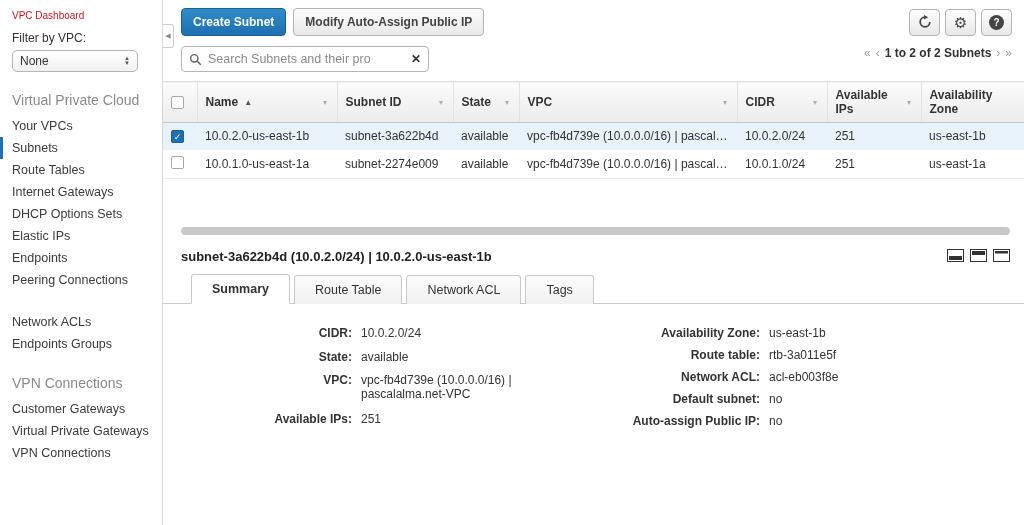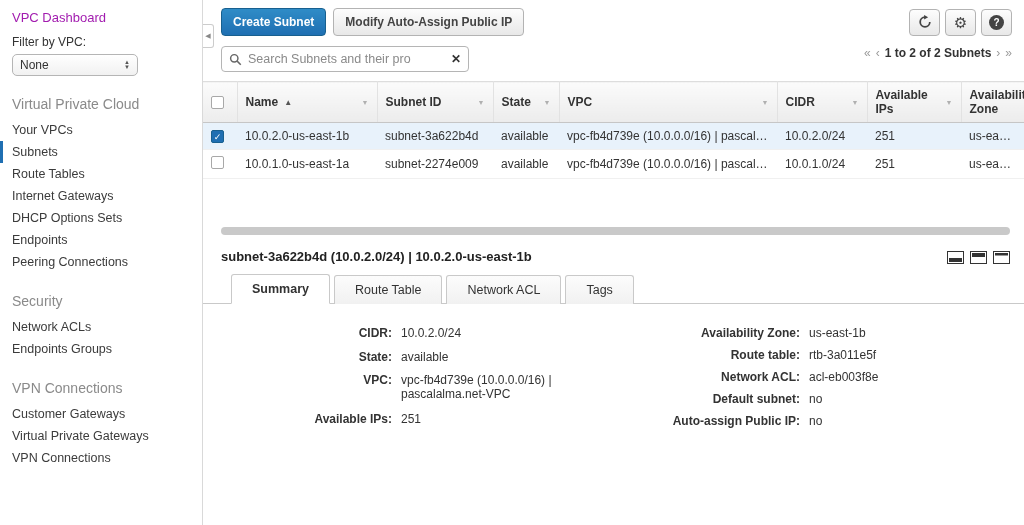--- a/index.html
+++ b/index.html
@@ -6,36 +6,36 @@
   html,body { margin:0; padding:0; }
   body {
     width:1024px; height:525px; overflow:hidden;
     font-family:"Liberation Sans", sans-serif;
     font-size:13px; color:#333; background:#fff;
   }
   .app { display:flex; height:100%; }
 
   
   .sidebar { flex:0 0 162px; width:162px; padding-top:8px; }
-  .sidebar-title { font-size:13px; color:#a21caf; padding:2px 0 10px 12px; }
+  .sidebar-title { font-size:10px; color:#b91c1c; padding:2px 0 10px 12px; }
   .filter-label { font-size:12px; padding:0 0 5px 12px; }
   .vpc-select {
     margin-left:12px; width:126px; font-size:12px; color:#333;
     border:1px solid #b5b5b5; border-radius:5px; padding:3px 7px;
     display:flex; justify-content:space-between; align-items:center;
     background:linear-gradient(#fff,#f1f1f1); cursor:pointer;
   }
   .dd-arrows { display:flex; flex-direction:column; font-size:6px; line-height:5px; color:#555; }
   .side-section { margin-top:20px; }
   .side-section-title { color:#8a8a8a; font-size:14px; padding:0 0 7px 12px; }
   .side-item { font-size:12.5px; color:#3b3b3b; padding:4px 0 4px 12px; cursor:pointer; }
   .side-item.selected { border-left:3px solid var(--primary,#2372ae); padding-left:9px; }
 
   
-  .main { flex:1; border-left:1px solid #d9d9d9; position:relative;margin-left:40px; }
+  .main { flex:1; border-left:1px solid #d9d9d9; position:relative; }
   .collapse-tab {
     position:absolute; left:0; top:24px; width:11px; height:24px;
     border:1px solid #ccc; border-left:none; border-radius:0 3px 3px 0;
     display:flex; align-items:center; justify-content:center;
     font-size:7px; color:#888; background:#fff; cursor:pointer;
   }
 
   .toolbar { display:flex; align-items:center; gap:7px; padding:8px 12px 8px 18px; }
   .btn {
     font-size:12px; font-weight:bold; color:#444; cursor:pointer;
@@ -93,21 +93,21 @@
     background:#fff; display:inline-block; cursor:pointer;
     font-size:9px; line-height:12px; text-align:center; color:#fff;
   }
   .cb.checked { background:var(--primary,#1f6fb2); border-color:#18608f; }
   .state-available { color:var(--state-green,#2d862d); }
 
   
   .splitter { height:8px; background:#c9c9c9; border-radius:4px; margin:48px 14px 0 18px; cursor:row-resize; }
 
   
-  .detail-header { display:flex; align-items:flex-end; padding:14px 14px 10px 18px; }
+  .detail-header { display:flex; align-items:flex-start; padding:14px 14px 10px 18px; }
   .detail-title { font-weight:bold; font-size:13px; color:#222; }
   .detail-icons { margin-left:auto; display:flex; gap:6px; }
   .pane-icon { cursor:pointer; display:block; }
 
   .tabs { display:flex; align-items:flex-end; gap:4px; padding-left:28px; border-bottom:1px solid #c9c9c9; }
   .tab {
     font-size:12.5px; color:#333; cursor:pointer;
     padding:7px 20px; border:1px solid #c9c9c9; border-bottom:none;
     border-radius:3px 3px 0 0; margin-bottom:-1px;
     background:linear-gradient(#fcfcfc,#f1f1f1);
@@ -143,26 +143,26 @@
         </span>
     </div>
 
     <div class="side-section">
       <div class="side-section-title">Virtual Private Cloud</div>
       <div class="side-item">Your VPCs</div>
       <div class="side-item selected">Subnets</div>
       <div class="side-item">Route Tables</div>
       <div class="side-item">Internet Gateways</div>
       <div class="side-item">DHCP Options Sets</div>
+      <div class="side-item">Elastic IPs</div>
       <div class="side-item">Endpoints</div>
       <div class="side-item">Peering Connections</div>
     </div>
 
     <div class="side-section">
-      <div class="side-section-title">Security</div>
       <div class="side-item">Network ACLs</div>
       <div class="side-item">Endpoints Groups</div>
     </div>
 
     <div class="side-section">
       <div class="side-section-title">VPN Connections</div>
       <div class="side-item">Customer Gateways</div>
       <div class="side-item">Virtual Private Gateways</div>
       <div class="side-item">VPN Connections</div>
     </div>

